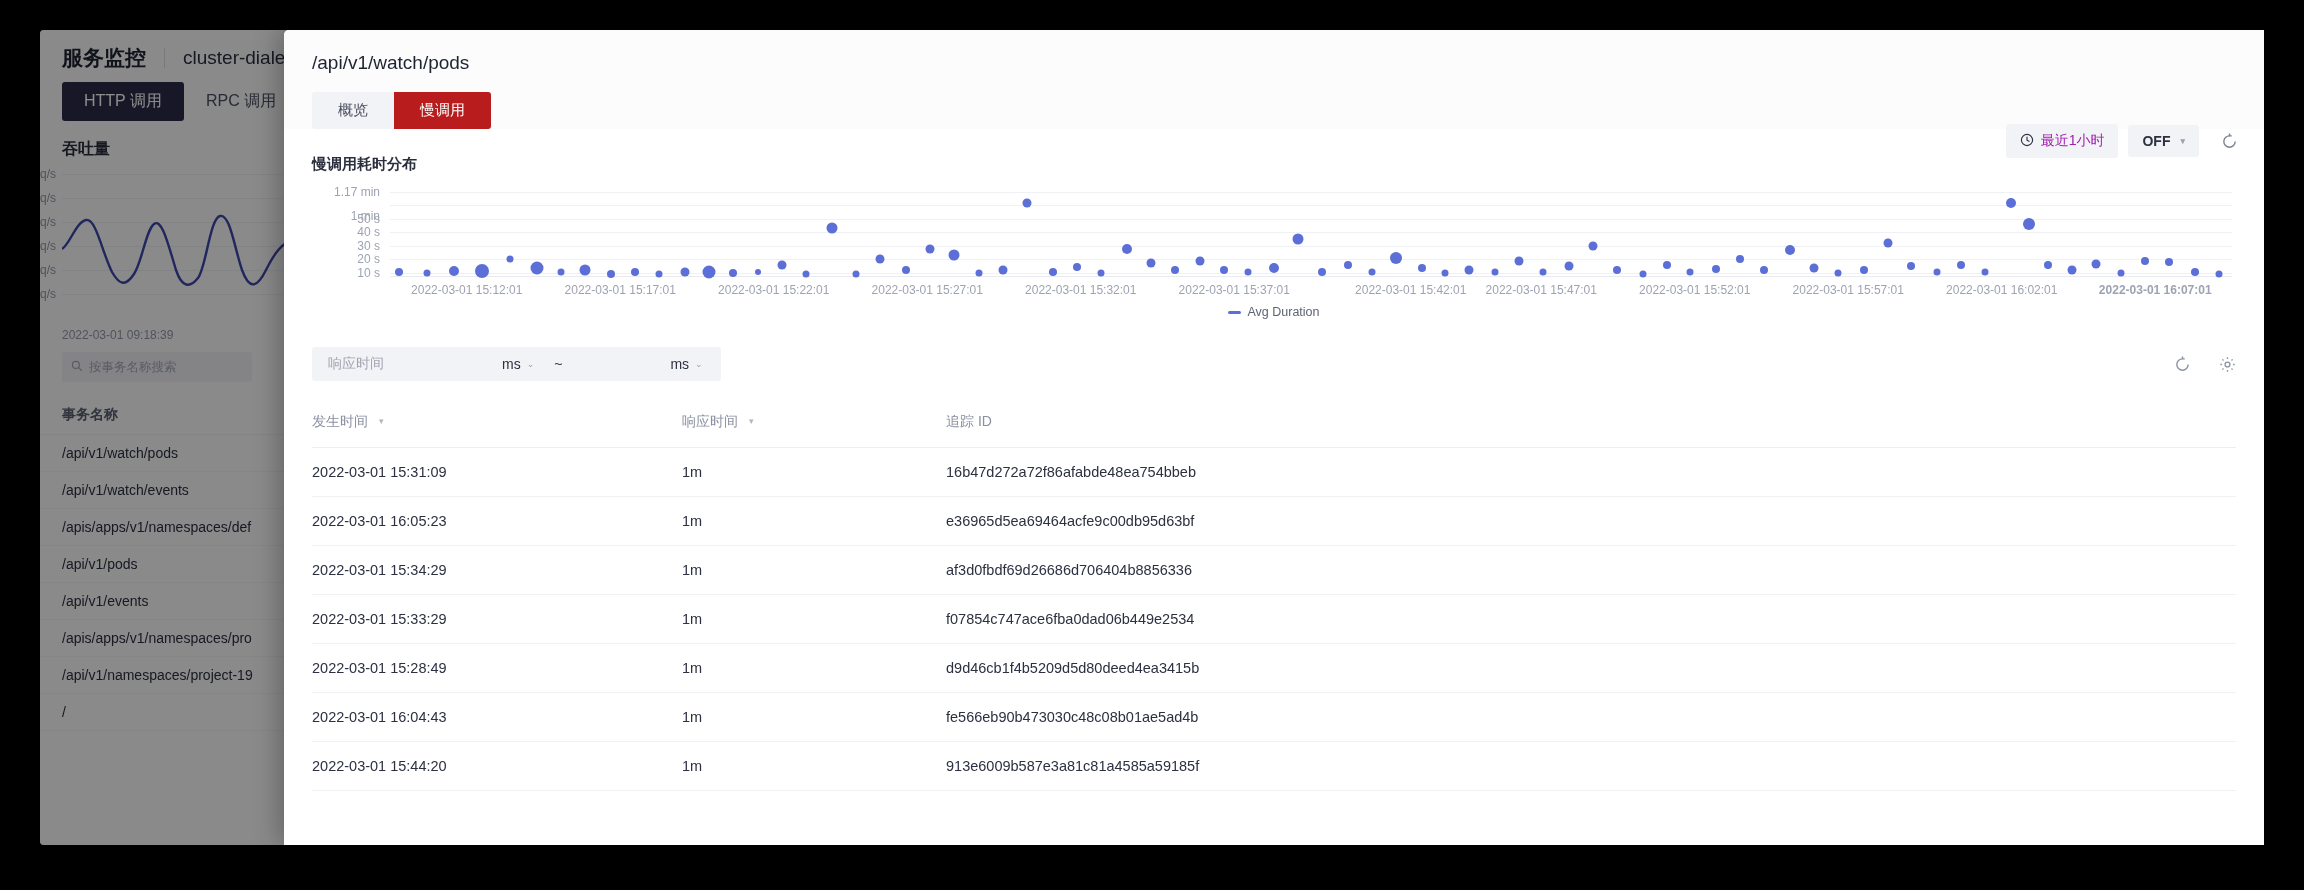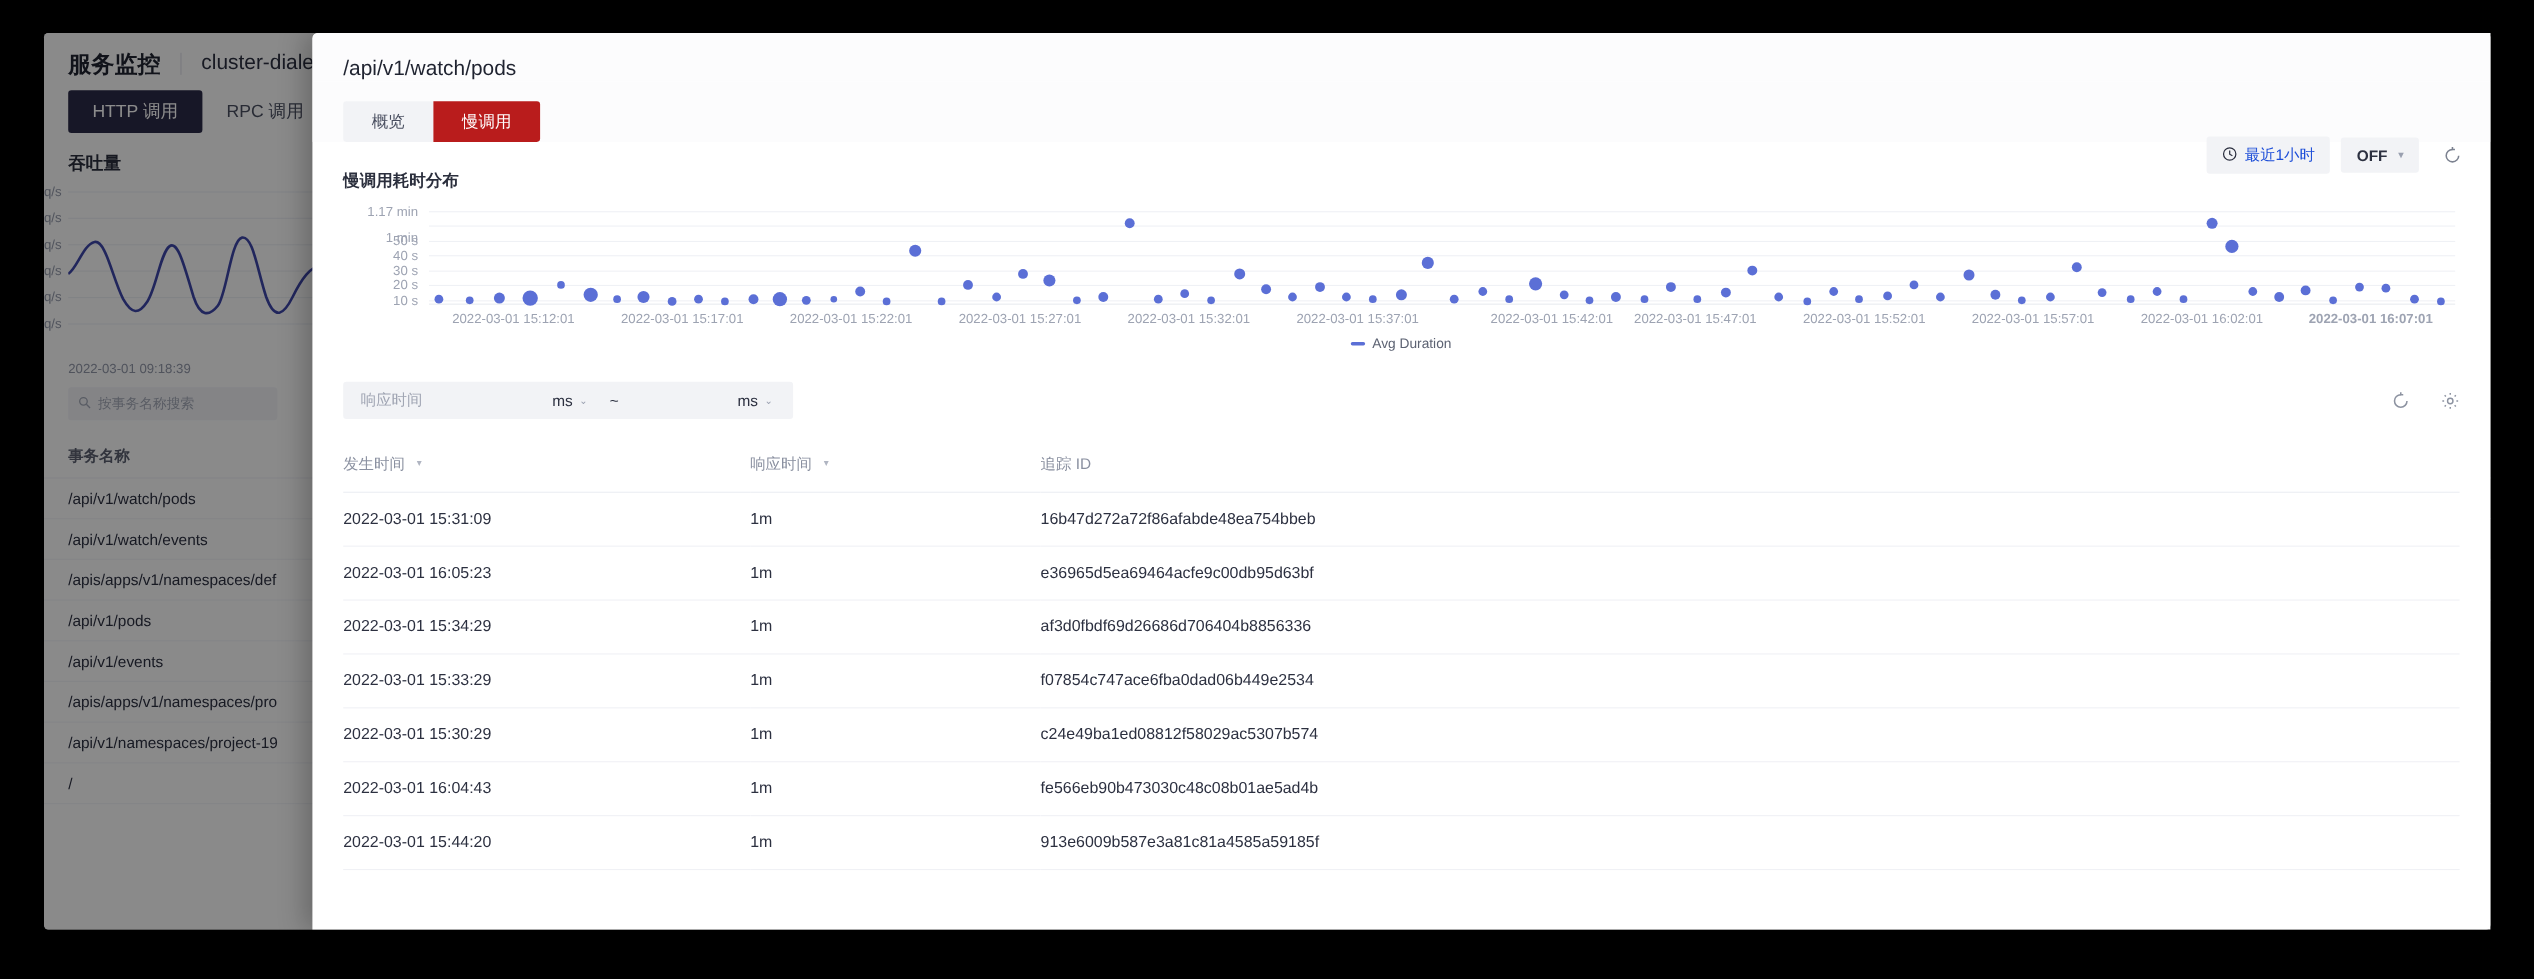--- a/index.html
+++ b/index.html
@@ -97,21 +97,21 @@
     background: #f2f3f6; border-radius: 3px 0 0 3px;
   }
   .tab.active { background: #b91c1c; color: #fff; border-radius: 0 3px 3px 0; }
   .range-ctl {
     position: absolute; right: 26px; top: 50px;
     display: flex; align-items: center; gap: 0;
   }
   .range-box {
     background: #f2f3f6; border-radius: 3px;
     display: flex; align-items: center; gap: 7px;
-    padding: 8px 14px; font-size: 14px; color: #1d4ed8;
+    padding: 8px 14px; font-size: 14px; color: #a21caf;
   }
   .off-box {
     background: #f2f3f6; border-radius: 3px; margin-left: 10px;
     display: flex; align-items: center; gap: 10px;
     padding: 8px 14px; font-size: 14px; color: #2c3040; font-weight: bold;
   }
   .refresh-ctl { margin-left: 22px; color: #7c8290; line-height: 0; }
 
   
   .chart-card { padding: 26px 28px 0 28px; }
@@ -468,23 +468,23 @@
             <td class="col-time">2022-03-01 15:34:29</td>
             <td class="col-resp">1m</td>
             <td>af3d0fbdf69d26686d706404b8856336</td>
           </tr>
           <tr>
             <td class="col-time">2022-03-01 15:33:29</td>
             <td class="col-resp">1m</td>
             <td>f07854c747ace6fba0dad06b449e2534</td>
           </tr>
           <tr>
-            <td class="col-time">2022-03-01 15:30:29</td>
-            <td class="col-resp">1m</td>
-            <td>c24e49ba1ed08812f58029ac5307b574</td>
+            <td class="col-time">2022-03-01 15:28:49</td>
+            <td class="col-resp">1m</td>
+            <td>d9d46cb1f4b5209d5d80deed4ea3415b</td>
           </tr>
           <tr>
             <td class="col-time">2022-03-01 16:04:43</td>
             <td class="col-resp">1m</td>
             <td>fe566eb90b473030c48c08b01ae5ad4b</td>
           </tr>
           <tr>
             <td class="col-time">2022-03-01 15:44:20</td>
             <td class="col-resp">1m</td>
             <td>913e6009b587e3a81c81a4585a59185f</td>

